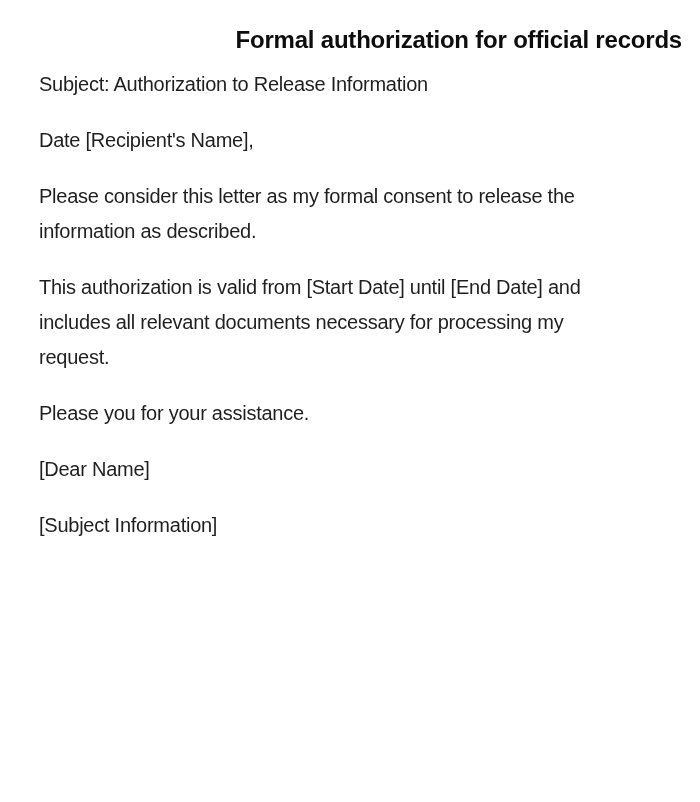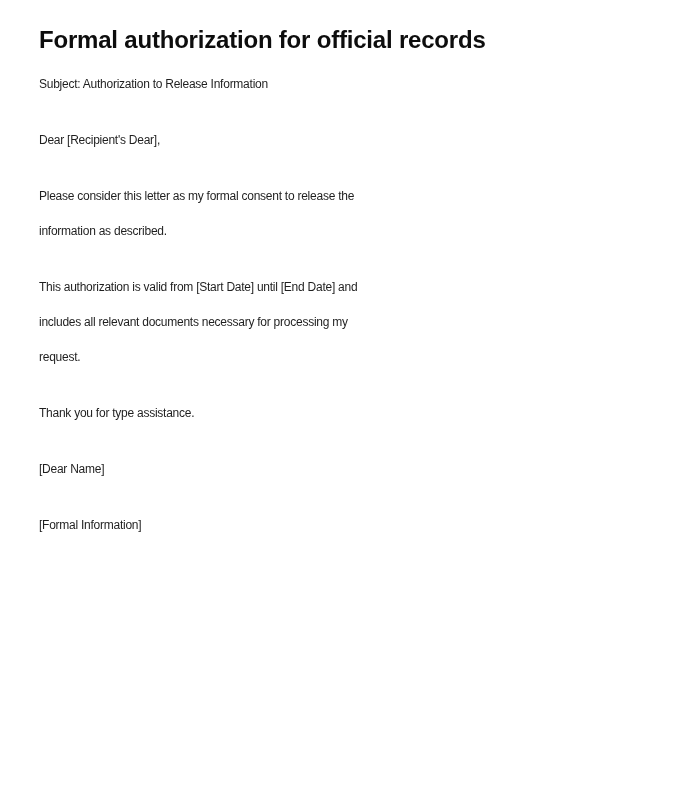--- a/index.html
+++ b/index.html
@@ -16,47 +16,48 @@
   .doc {
     padding: 26px 18px 0 39px;
   }
   .doc h1 {
     margin: 0 0 13px 0;
     font-size: 24px;
     line-height: 28px;
     font-weight: bold;
     letter-spacing: -0.2px;
     color: #0d0d0d;
+    text-align: right;
   }
   .doc p {
     margin: 0 0 21px 0;
-    font-size: 12px;
+    font-size: 20px;
     line-height: 35px;
     letter-spacing: -0.25px;
     color: #1f1f1f;
     white-space: pre-line; 
   }
 </style>
 </head>
 <body>
 
 <div class="doc">
   <h1>Formal authorization for official records</h1>
 
   <p>Subject: Authorization to Release Information</p>
 
-  <p>Dear [Recipient's Dear],</p>
+  <p>Date [Recipient's Name],</p>
 
 
   <p>Please consider this letter as my formal consent to release the
 information as described.</p>
 
   <p>This authorization is valid from [Start Date] until [End Date] and
 includes all relevant documents necessary for processing my
 request.</p>
 
-  <p>Thank you for type assistance.</p>
+  <p>Please you for your assistance.</p>
 
 
   <p>[Dear Name]</p>
 
-  <p>[Formal Information]</p>
+  <p>[Subject Information]</p>
 </div>
 
 </body></html>

